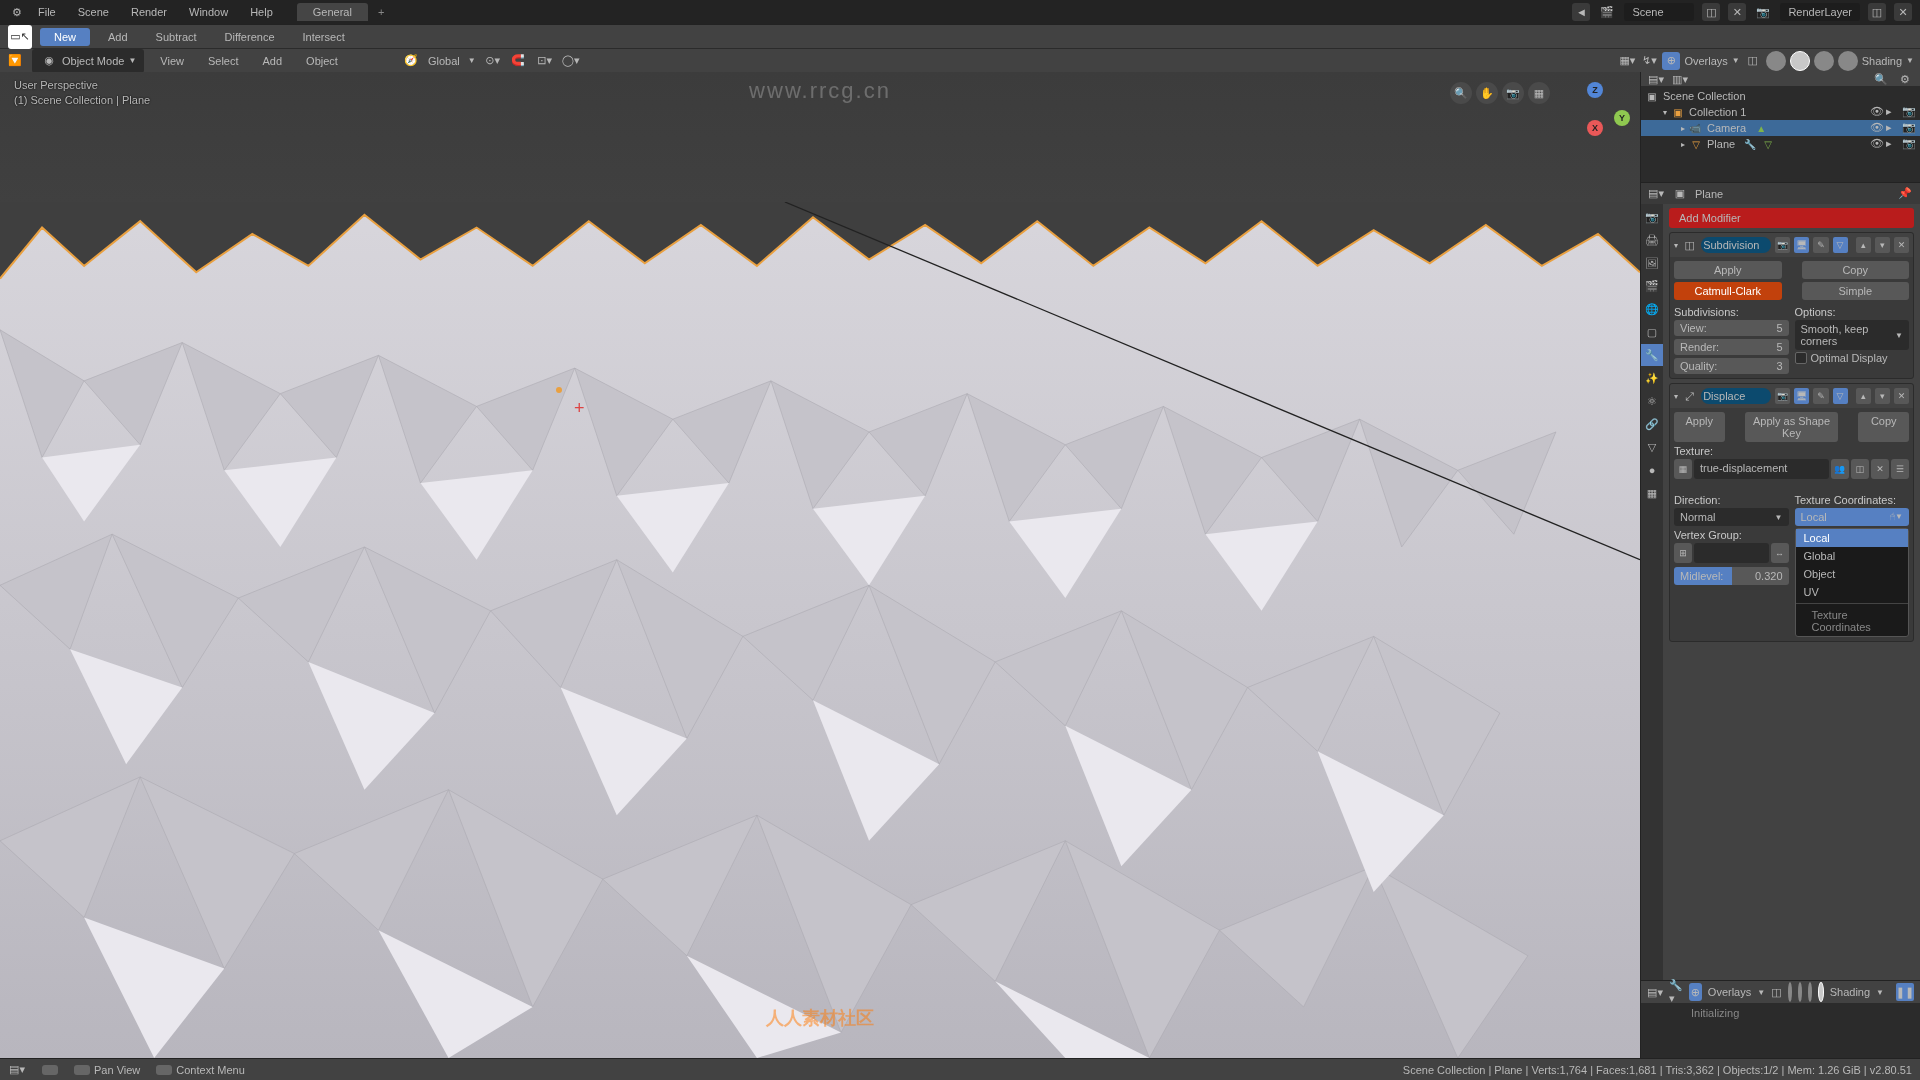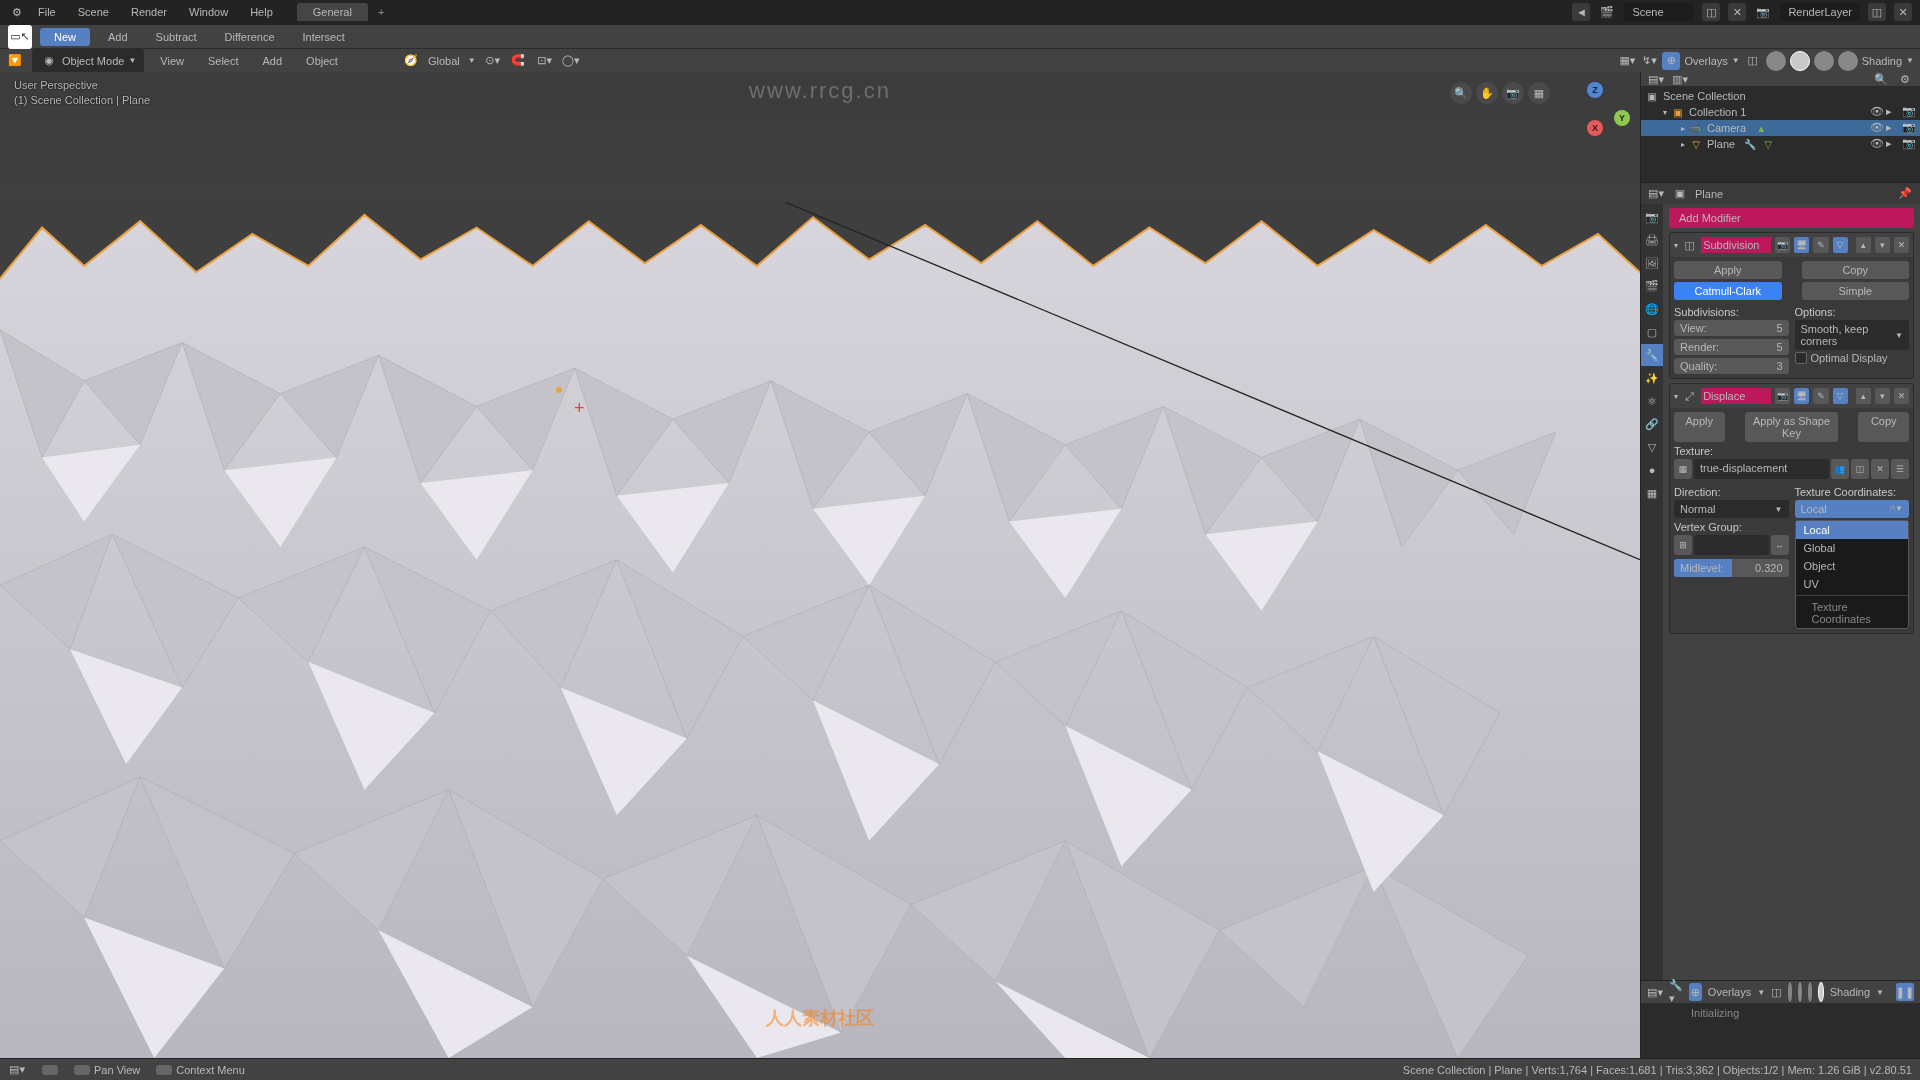--- a/index.html
+++ b/index.html
@@ -68,32 +68,32 @@
 .obj-bar { height: 22px; background: #3a3a3a; display: flex; align-items: center; padding: 0 6px; gap: 6px; border-top: 1px solid #222; }
 .pin-right { margin-left: auto; }
 
 
 .props-area { flex: 1; display: flex; background: #424242; overflow: hidden; }
 .props-tabs { width: 22px; background: #333; display: flex; flex-direction: column; gap: 1px; padding-top: 2px; }
 .prop-tab { width: 22px; height: 22px; display: flex; align-items: center; justify-content: center; font-size: 11px; }
 .prop-tab.active { background: #5680c2; }
 .props-content { flex: 1; padding: 4px 6px; overflow: hidden; }
 
-.add-modifier { background: #be185d; padding: 4px 10px; border-radius: 3px; margin-bottom: 4px; text-align: left; }
+.add-modifier { background: #b91c1c; padding: 4px 10px; border-radius: 3px; margin-bottom: 4px; text-align: left; }
 
 .modifier-box { border: 1px solid #2b2b2b; border-radius: 3px; margin-bottom: 4px; background: #3a3a3a; }
 .mod-header { display: flex; align-items: center; padding: 3px 4px; gap: 4px; background: #424242; border-radius: 3px 3px 0 0; }
-.mod-name-field { background: #be185d; padding: 2px 2px; border-radius: 0; flex: 0 0 70px; }
+.mod-name-field { background: #0c4a6e; padding: 2px 2px; border-radius: 8px; flex: 0 0 70px; }
 .mod-icon-btn { width: 18px; height: 16px; display: flex; align-items: center; justify-content: center; background: #585858; border-radius: 2px; font-size: 9px; }
 .mod-icon-btn.on { background: #5680c2; }
 .mod-body { padding: 4px; }
 
 .mod-row { display: flex; gap: 20px; margin-bottom: 3px; }
 .mod-btn { flex: 1; background: #585858; padding: 3px 0; border-radius: 3px; text-align: center; }
-.mod-btn.blue { background: #3b82f6; color: #fff; }
+.mod-btn.blue { background: #c2410c; color: #fff; }
 
 .prop-label { color: #c8c8c8; font-size: 11px; margin: 3px 0 2px; }
 .num-field { background: #585858; padding: 2px 6px; border-radius: 3px; display: flex; justify-content: space-between; }
 .two-col { display: flex; gap: 6px; }
 .two-col > div { flex: 1; }
 
 .dropdown-field { background: #2b2b2b; padding: 3px 6px; border-radius: 3px; display: flex; justify-content: space-between; align-items: center; width: 100%; }
 .dropdown-field.active { background: #5680c2; color: #fff; }
 .dropdown-menu { background: #1a1a1a; border: 1px solid #555; border-radius: 3px; }
 .dropdown-item { padding: 3px 8px; }
@@ -459,21 +459,21 @@
             </div>
             <div class="prop-label">Texture:</div>
             <div class="tex-row">
               <span class="tex-btn">▦</span>
               <div class="tex-input">true-displacement</div>
               <span class="tex-btn">👥</span>
               <span class="tex-btn">◫</span>
               <span class="tex-btn">✕</span>
               <span class="tex-btn">☰</span>
             </div>
-            <div class="two-col" style="margin-top:4px">
+            <div class="two-col" style="margin-top:12px">
               <div>
                 <div class="prop-label">Direction:</div>
                 <div class="dropdown-field">
                     <span>Normal</span>
                     <span class="caret">▼</span>
                   </div>
                 <div class="prop-label">Vertex Group:</div>
                 <div class="tex-row">
                   <span class="tex-btn">⊞</span>
                   <div class="tex-input"></div>

